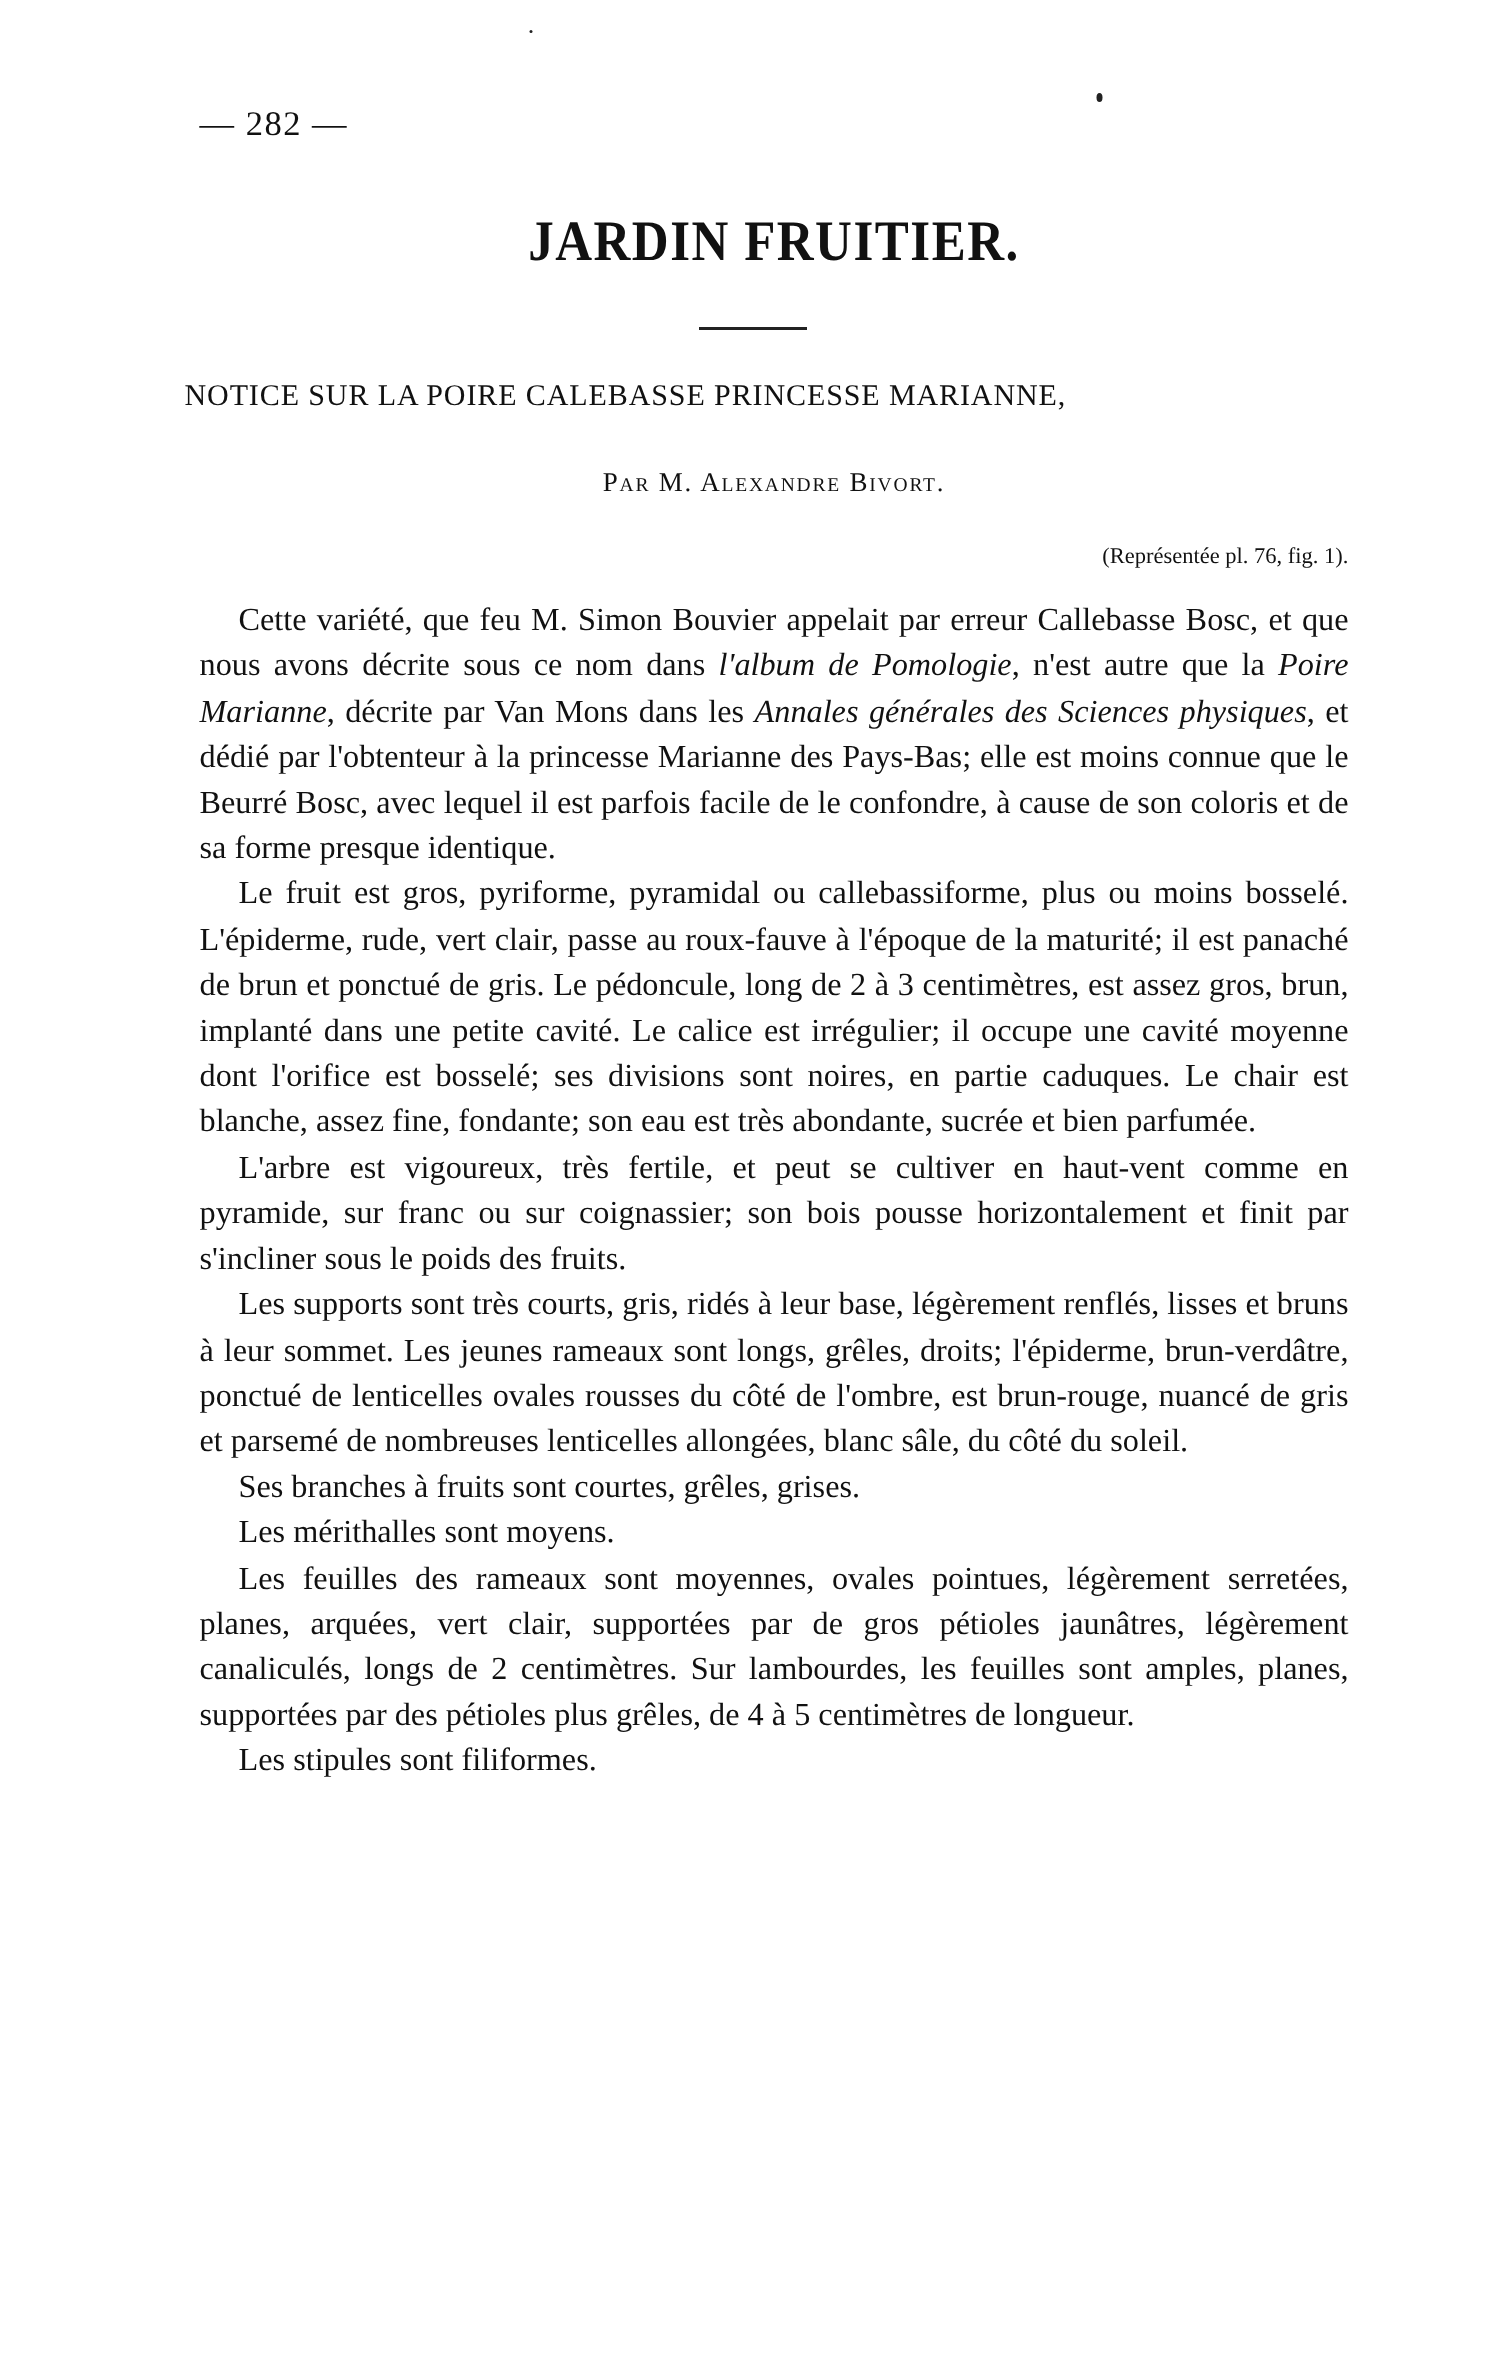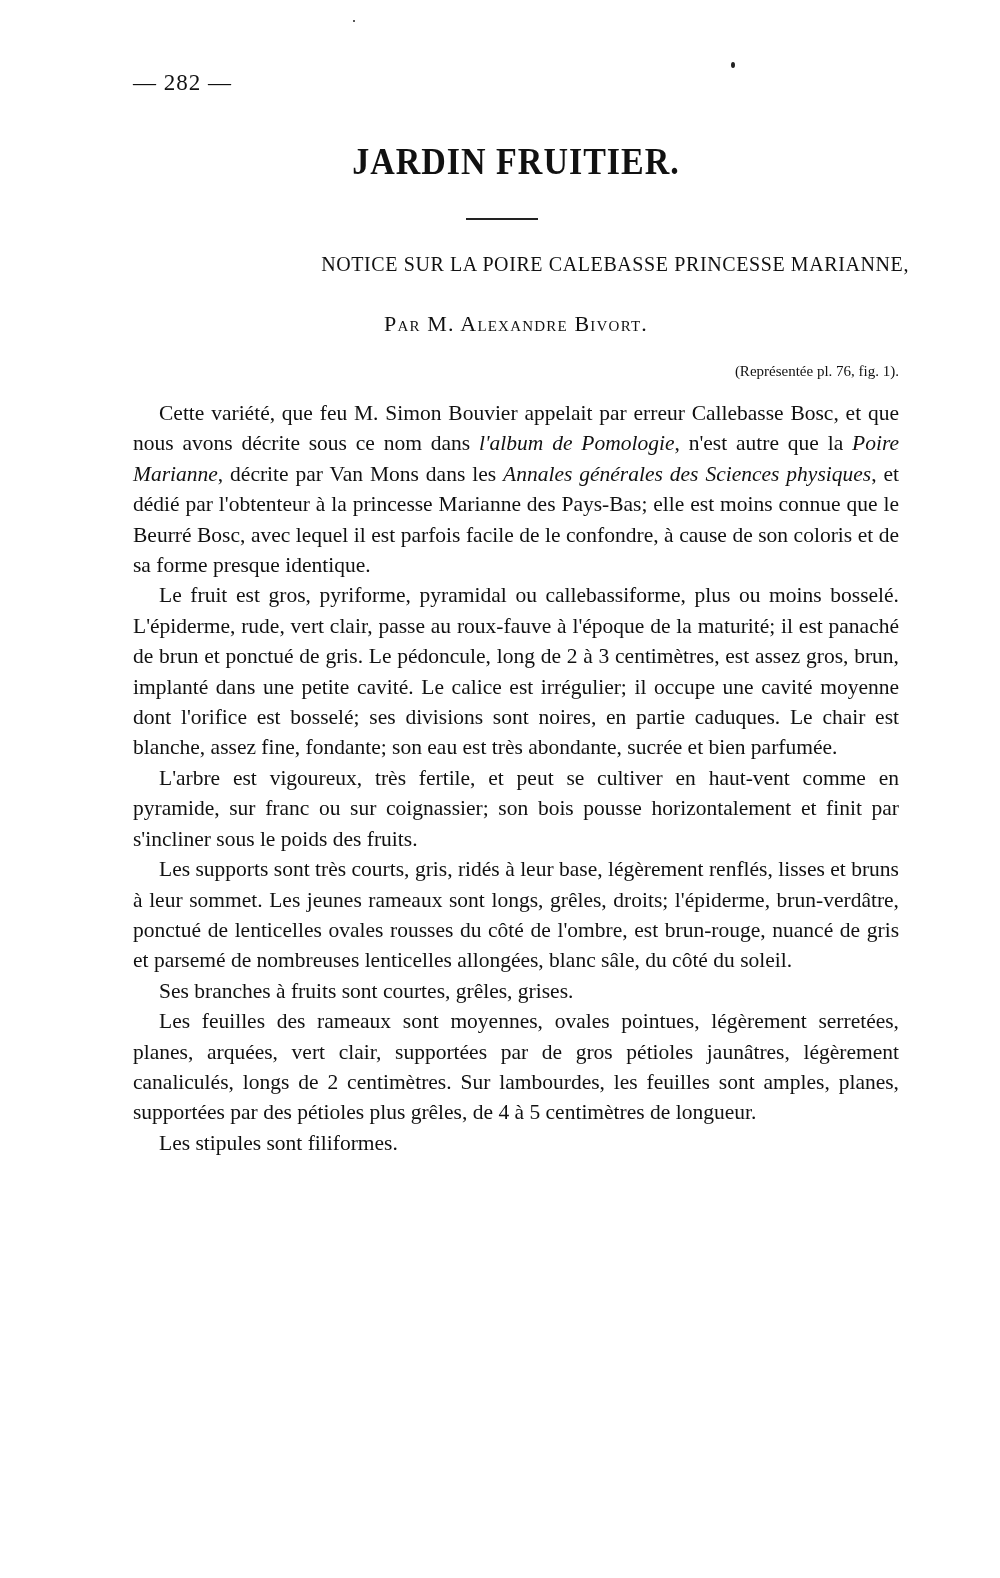--- a/index.html
+++ b/index.html
@@ -47,31 +47,31 @@
       left: 333px;
       width: 72px;
       height: 2px;
       background: #222;
     }
     .notice-title {
       position: absolute;
       top: 253px;
       left: -10px;
       width: 786px;
-      text-align: right;
+      text-align: left;
       font-size: 20px;
       letter-spacing: 0.6px;
     }
     .byline {
       position: absolute;
       top: 311px;
       left: 0;
       width: 766px;
       text-align: center;
-      font-size: 22px;
+      font-size: 18px;
       font-variant: small-caps;
       letter-spacing: 1.2px;
     }
     .plate-ref {
       position: absolute;
       top: 363px;
       left: 0;
       width: 766px;
       text-align: right;
       font-size: 15px;
@@ -108,19 +108,20 @@
   <div class="rule"></div>
   <div class="notice-title">NOTICE SUR LA POIRE CALEBASSE PRINCESSE MARIANNE,</div>
   <div class="byline">Par M. Alexandre Bivort.</div>
   <div class="plate-ref">(Représentée pl. 76, fig. 1).</div>
   <div class="body-text" id="body-text">
       <p><span>Cette variété, que feu M. Simon Bouvier appelait par erreur Callebasse Bosc, et que nous avons décrite sous ce nom dans </span><em>l'album de Pomologie</em><span>, n'est autre que la </span><em>Poire Marianne</em><span>, décrite par Van Mons dans les </span><em>Annales générales des Sciences physiques</em><span>, et dédié par l'obtenteur à la princesse Marianne des Pays-Bas; elle est moins connue que le Beurré Bosc, avec lequel il est parfois facile de le confondre, à cause de son coloris et de sa forme presque identique.</span></p>
       <p><span>Le fruit est gros, pyriforme, pyramidal ou callebassiforme, plus ou moins bosselé. L'épiderme, rude, vert clair, passe au roux-fauve à l'époque de la maturité; il est panaché de brun et ponctué de gris. Le pédoncule, long de 2 à 3 centimètres, est assez gros, brun, implanté dans une petite cavité. Le calice est irrégulier; il occupe une cavité moyenne dont l'orifice est bosselé; ses divisions sont noires, en partie caduques. Le chair est blanche, assez fine, fondante; son eau est très abondante, sucrée et bien parfumée.</span></p>
       <p><span>L'arbre est vigoureux, très fertile, et peut se cultiver en haut-vent comme en pyramide, sur franc ou sur coignassier; son bois pousse horizontalement et finit par s'incliner sous le poids des fruits.</span></p>
       <p><span>Les supports sont très courts, gris, ridés à leur base, légèrement renflés, lisses et bruns à leur sommet. Les jeunes rameaux sont longs, grêles, droits; l'épiderme, brun-verdâtre, ponctué de lenticelles ovales rousses du côté de l'ombre, est brun-rouge, nuancé de gris et parsemé de nombreuses lenticelles allongées, blanc sâle, du côté du soleil.</span></p>
       <p><span>Ses branches à fruits sont courtes, grêles, grises.</span></p>
+      <p><span>Les mérithalles sont moyens.</span></p>
       <p><span>Les feuilles des rameaux sont moyennes, ovales pointues, légèrement serretées, planes, arquées, vert clair, supportées par de gros pétioles jaunâtres, légèrement canaliculés, longs de 2 centimètres. Sur lambourdes, les feuilles sont amples, planes, supportées par des pétioles plus grêles, de 4 à 5 centimètres de longueur.</span></p>
       <p><span>Les stipules sont filiformes.</span></p>
     </div>
 </div>
 
 <div class="speck" style="left:731px;top:62px;width:4px;height:6px;"></div>
 <div class="speck" style="left:353px;top:20px;width:2px;height:2px;"></div>
 
 </body></html>

